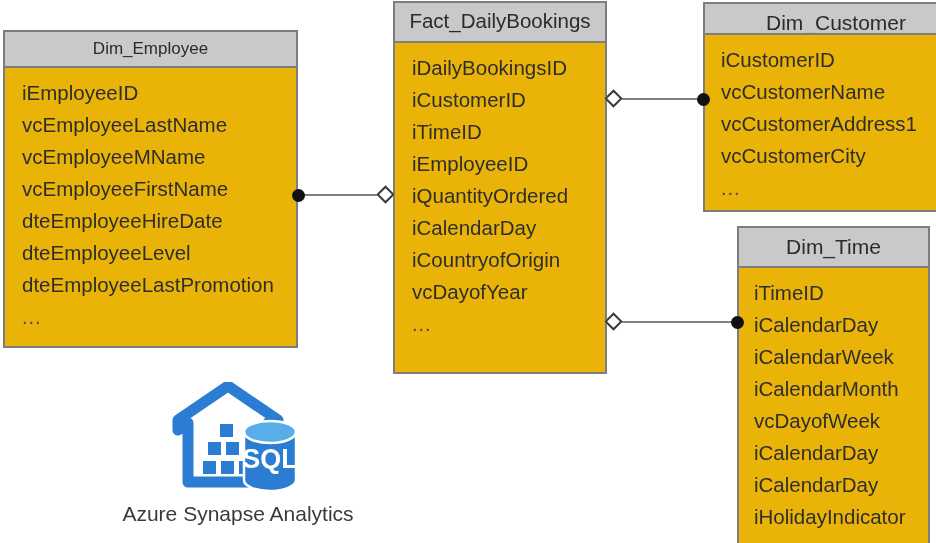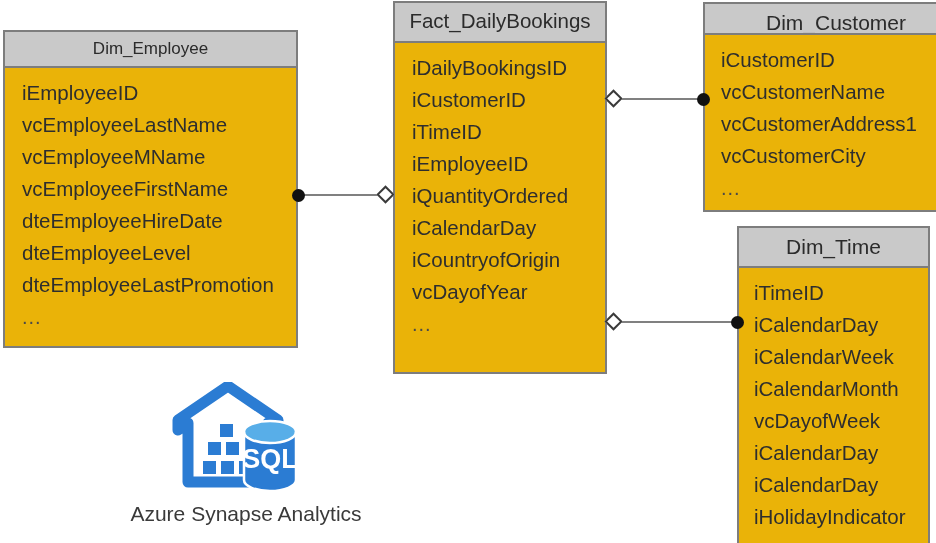--- a/index.html
+++ b/index.html
@@ -100,21 +100,21 @@
 
   
   #logo-block{
     position:absolute;
     left:112px;top:382px;width:252px;height:160px;
   }
   #logo-mark{
     position:absolute;left:58px;top:0;width:140px;height:112px;
   }
   #logo-caption{
-    position:absolute;left:8px;top:120px;width:252px;
+    position:absolute;left:0;top:120px;width:252px;
     text-align:center;
     font-size:21px;
     color:#3a3a3a;
     white-space:nowrap;
   }
 </style>
 </head>
 <body>
 
 <div id="canvas">

